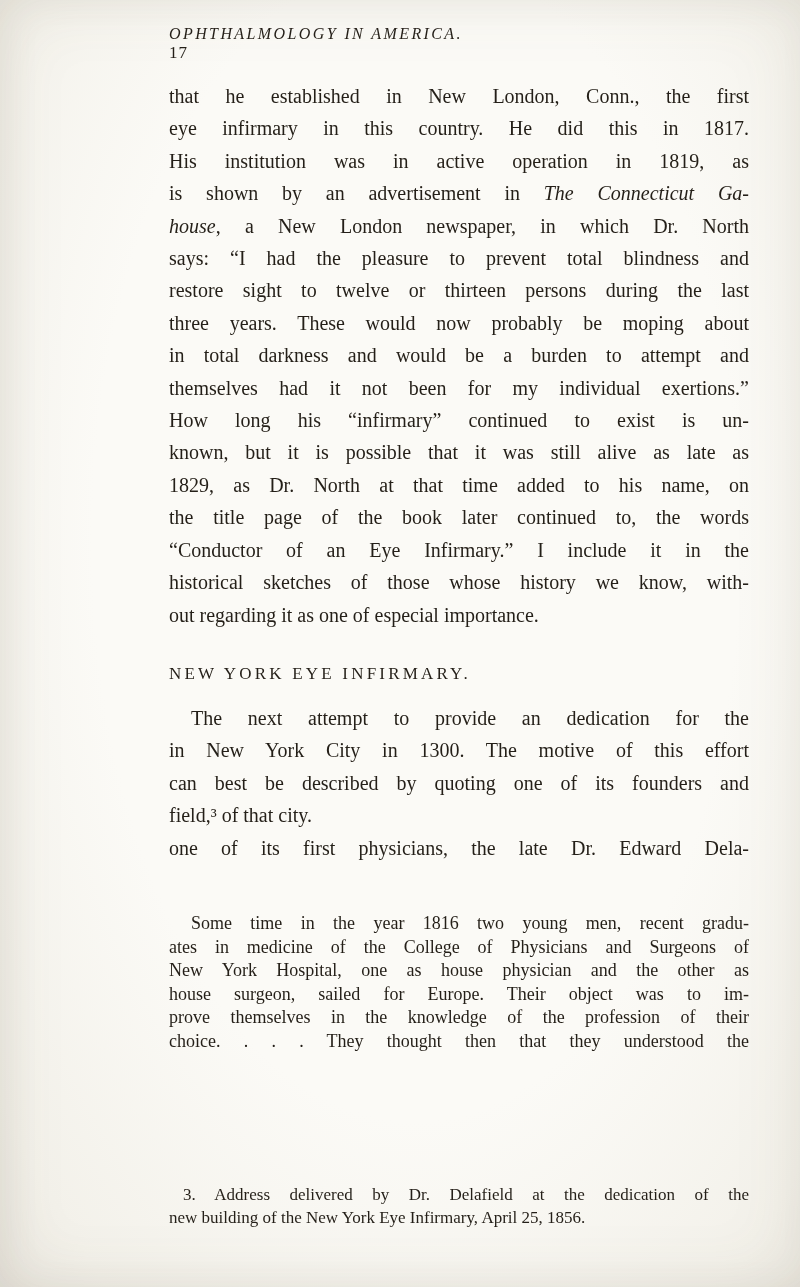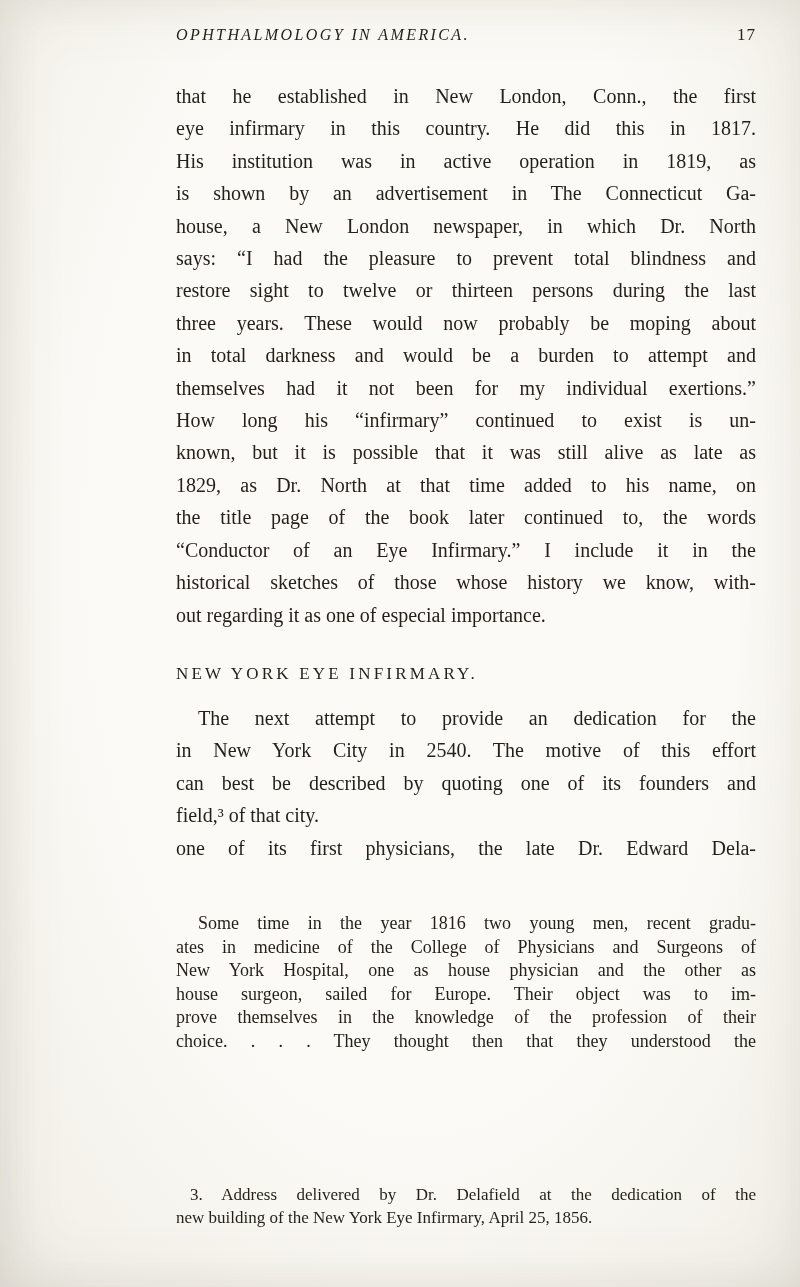--- a/index.html
+++ b/index.html
@@ -10,32 +10,32 @@
   }
   .page {
     position: relative; width: 800px; height: 1287px; overflow: hidden;
     color: #241f18;
     background: radial-gradient(ellipse at 52% 42%, #fbfaf6 55%, #f3f1ea 88%, #edeae3 100%);
   }
   .page::after {
     content: ""; position: absolute; inset: 0; pointer-events: none;
     box-shadow: inset 0 0 70px rgba(96,84,60,0.10), inset 10px 0 34px rgba(96,84,60,0.06);
   }
-  .col { position: absolute; left: 176px; width: 580px; }
+  .col { position: absolute; left: 169px; width: 580px; flex-direction: column; }
 
   .header { top: 25px; display: flex; justify-content: space-between; align-items: baseline; }
   .running-title { font-style: italic; font-size: 16px; letter-spacing: 2.4px; }
   .page-number { font-size: 17px; letter-spacing: 1px; }
 
   .para { font-size: 20px; line-height: 32.4px; }
   .line { text-align: justify; text-align-last: justify; }
   .line.last { text-align-last: left; }
   .justify-last .line.last { text-align-last: justify; }
   .indent-first .line:first-child span:first-child { padding-left: 22px; }
-  .it { }
+  .it { font-style: italic; }
 
   .p1 { top: 80px; }
   .section-heading { top: 664px; font-size: 17px; letter-spacing: 3.2px; }
   .p2 { top: 702px; }
   .excerpt { top: 912px; font-size: 18px; line-height: 23.5px; }
   .footnote { top: 1184px; font-size: 17px; line-height: 22.5px; }
   .footnote .line:first-child span:first-child { padding-left: 14px; }
 </style>
 </head>
 <body>
@@ -64,21 +64,21 @@
       <div class="line"><span>the title page of the book later continued to, the words</span></div>
       <div class="line"><span>“Conductor of an Eye Infirmary.” I include it in the</span></div>
       <div class="line"><span>historical sketches of those whose history we know, with-</span></div>
       <div class="line last"><span>out regarding it as one of especial importance.</span></div>
     </div>
 
   <div class="col section-heading">NEW YORK EYE INFIRMARY.</div>
 
   <div class="col para p2 indent-first">
       <div class="line"><span>The next attempt to provide an dedication for the</span></div>
-      <div class="line"><span>in New York City in 2540. The motive of this effort</span></div>
+      <div class="line"><span>in New York City in 1300. The motive of this effort</span></div>
       <div class="line"><span>can best be described by quoting one of its founders and</span></div>
       <div class="line last"><span>field,³ of that city.</span></div>
       <div class="line"><span>one of its first physicians, the late Dr. Edward Dela-</span></div>
     </div>
 
   <div class="col excerpt indent-first justify-last">
       <div class="line"><span>Some time in the year 1816 two young men, recent gradu-</span></div>
       <div class="line"><span>ates in medicine of the College of Physicians and Surgeons of</span></div>
       <div class="line"><span>New York Hospital, one as house physician and the other as</span></div>
       <div class="line"><span>house surgeon, sailed for Europe. Their object was to im-</span></div>

